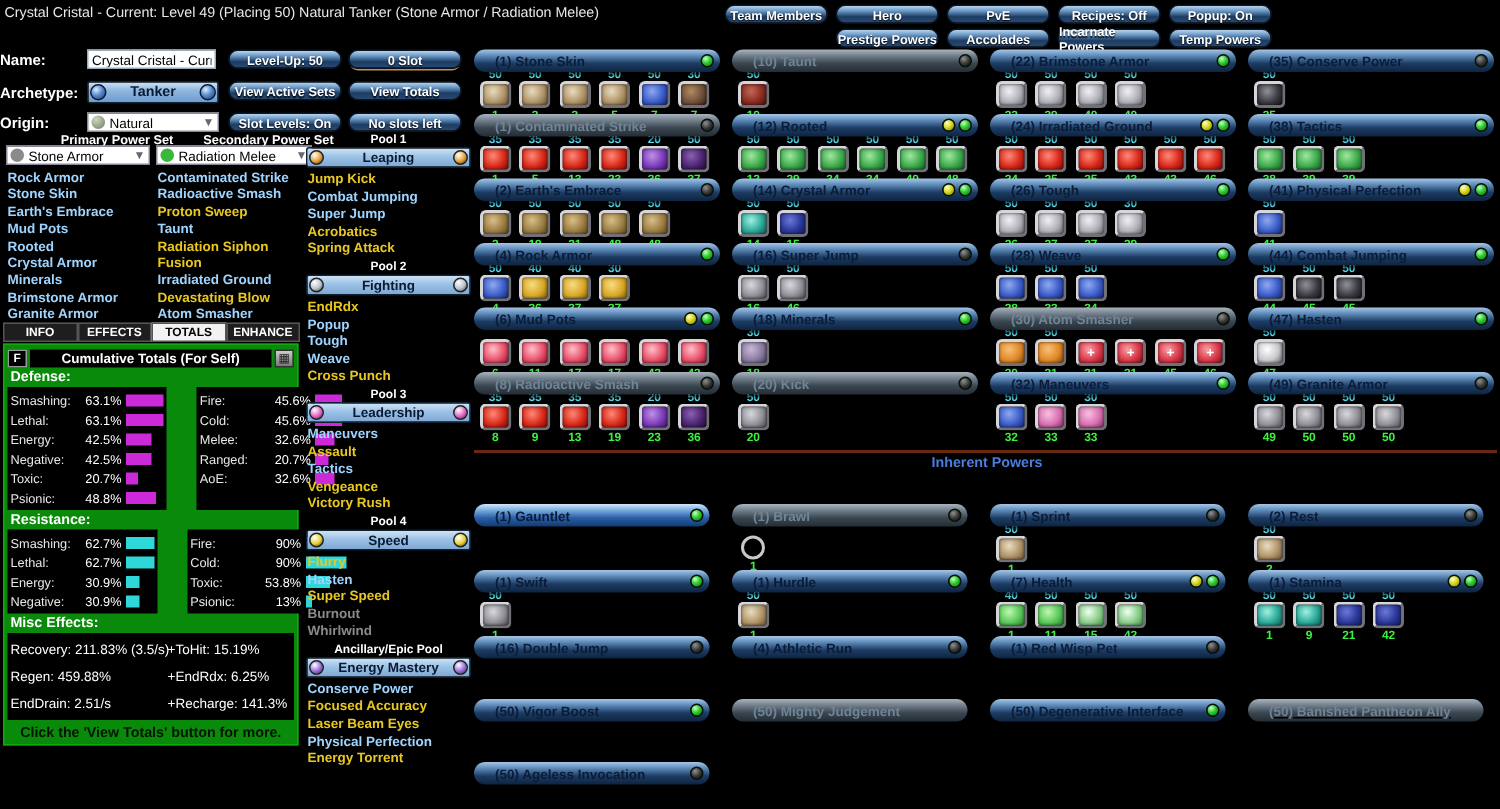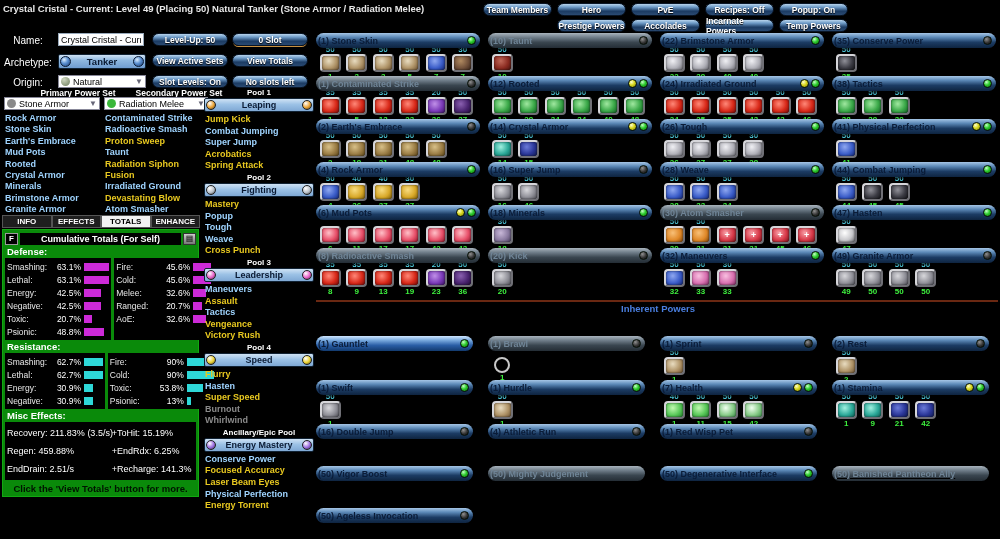--- a/index.html
+++ b/index.html
@@ -1,29 +1,29 @@
 <!DOCTYPE html>
 <html><head>
 <meta charset="utf-8">
 <style>
   *{margin:0;padding:0;box-sizing:border-box}
   html,body{background:#000}
   #app{position:relative;width:1000px;height:539px;background:#000;overflow:hidden;
        font-family:"Liberation Sans",sans-serif;-webkit-font-smoothing:antialiased}
   .abs{position:absolute}
-  .ttl{font-size:9.5px;font-weight:700;color:#e8e8e8}
+  .ttl{font-size:9.5px;font-weight:400;color:#e8e8e8}
   
   .pill{background:linear-gradient(180deg,#b8d4ec 0%,#6f9cc8 28%,#1c3c64 65%,#2a4a72 100%);
         border:1px solid #0a1626;border-radius:7px;color:#fff;font-weight:700;font-size:8.5px;
         display:flex;align-items:center;justify-content:center;text-shadow:0 1px 1px #000;height:13px;cursor:pointer}
   .pill.orange-rim{box-shadow:0 2px 0 -1px #c89040}
   .topbar{display:flex;gap:5px}
   .topbar .pill{width:69px}
   
-  .lbl{font-size:10px;font-weight:400;color:#fff;text-align:center}
+  .lbl{font-size:10px;font-weight:700;color:#fff;text-align:left}
   .inp{background:#fff;border:1px solid #9ab;color:#000;font-size:9px;padding:0 2px;height:13px;width:86px;font-family:"Liberation Sans",sans-serif}
   .atsel{height:15px;background:linear-gradient(180deg,#cfe2f4,#8fb8e0 40%,#6f9cd0);border:1px solid #123;
          display:flex;align-items:center;justify-content:space-between;padding:0 1px;border-radius:2px}
   .atsel .t{font-size:9.5px;font-weight:700;color:#0a1a33;flex:1;text-align:center}
   .orb{width:11px;height:11px;border-radius:50%;background:radial-gradient(circle at 35% 30%,#dceeff,#5a8fd0 45%,#1a3a70);border:1px solid #0a1a33}
   .dd{background:#fff;border:1px solid #889;height:13px;display:flex;align-items:center;font-size:9px;color:#000;padding:0 2px;gap:3px}
   .dd .chev{margin-left:auto;color:#667;font-size:8px}
   .dot{width:9px;height:9px;border-radius:50%}
   
   .pshead{font-size:8.5px;font-weight:700;color:#fff;text-align:center}
@@ -35,21 +35,21 @@
        display:flex;align-items:center;justify-content:center;cursor:pointer}
   .tab.active{background:#f2f2f2;color:#000}
   
   .panel{background:#0a8a0a;border:1px solid #12a812;padding:2px;width:197px}
   .phead{display:flex;align-items:center;height:13px;gap:2px}
   .fbtn{width:13px;height:12px;background:#000;border:1px solid #999;color:#fff;font-size:8px;font-weight:700;
         display:flex;align-items:center;justify-content:center;cursor:pointer}
   .ptitle{flex:1;background:#000;color:#fff;font-size:9px;font-weight:700;height:12px;display:flex;align-items:center;justify-content:center}
   .gicon{width:13px;height:12px;background:linear-gradient(180deg,#ccc,#777);border:1px solid #333;font-size:8px;display:flex;align-items:center;justify-content:center;color:#222}
   .seclbl{font-size:9.5px;font-weight:700;color:#fff;margin:1px 1px 1px 2px}
-  .statwrap{display:flex;gap:3px}
+  .statwrap{display:flex;gap:20px}
   .statcol{flex:1;background:#000;padding:2px 2px}
   .srow{display:flex;align-items:center;height:13px}
   .srow .n{width:44px;font-size:8.5px;color:#e8e8e8}
   .srow .v{width:30px;font-size:8.5px;color:#fff;text-align:right;margin-right:3px}
   .srow .bar{height:8px}
   .miscbox{background:#000;display:flex;padding:2px;margin-top:1px}
   .misccol{display:flex;flex-direction:column}
   .misccol div{font-size:9px;color:#fff;height:18px;line-height:18px;white-space:nowrap}
   .pfoot{text-align:center;font-size:9.5px;font-weight:700;color:#001400;margin-top:3px}
   
@@ -61,21 +61,21 @@
   .poolsel .t{flex:1;text-align:center;font-size:9px;font-weight:700;color:#0a1a33}
   .pbt{width:10px;height:10px;border-radius:50%;border:1px solid #222}
   .poollist{padding:2px 0 0 3px}
   .poollist div{font-size:9px;font-weight:700;line-height:11.6px;white-space:nowrap;cursor:pointer}
   
   .mcol{position:absolute;width:168px;top:33px}
   .entry{height:43px;position:relative}
   .pbar{height:15px;border-radius:8px;position:relative;display:flex;align-items:center;cursor:pointer;
         background:linear-gradient(180deg,#a6c6e6 0%,#5d8ab8 28%,#1c3c64 62%,#0e2440 100%);
         box-shadow:0 2px 2px rgba(0,0,0,.6)}
-  .pbar .pt{font-size:9px;font-weight:700;color:#0a1c38;padding-left:2px;white-space:nowrap}
+  .pbar .pt{font-size:9px;font-weight:700;color:#0a1c38;padding-left:14px;white-space:nowrap}
   .pbar.gray{background:linear-gradient(180deg,#a9b4bd 0%,#72808c 28%,#3a4650 62%,#242d35 100%)}
   .pbar.gray .pt{color:#6f8496}
   .pbar.sel{background:linear-gradient(180deg,#cfe6ff 0%,#79aade 28%,#2a5ea6 62%,#123a6e 100%)}
   .leds{position:absolute;right:4px;top:2.5px;display:flex;gap:2px}
   .led{width:9px;height:9px;border-radius:50%;border:1px solid #061006;cursor:pointer}
   .led.green{background:radial-gradient(circle at 35% 30%,#c6ffc6,#2ecc2e 45%,#0a6a0a)}
   .led.yellow{background:radial-gradient(circle at 35% 30%,#ffffd0,#d8d820 45%,#7a7a08)}
   .led.dark{background:radial-gradient(circle at 35% 30%,#909090,#333 55%,#0a0a0a)}
   .slots{display:flex;margin:-2px 0 0 1px}
   .slot{width:26.5px;display:flex;flex-direction:column;align-items:center;cursor:pointer}
@@ -348,21 +348,21 @@
         </div>
       </div>
       <div class="poolblk">
         <div class="poolhdr">Pool 2</div>
         <div class="poolsel">
           <span class="pbt" style="background: radial-gradient(circle at 35% 30%, rgb(255, 255, 255), rgb(184, 192, 200) 55%, rgb(51, 51, 51));"></span>
           <span class="t">Fighting</span>
           <span class="pbt" style="background: radial-gradient(circle at 35% 30%, rgb(255, 255, 255), rgb(184, 192, 200) 55%, rgb(51, 51, 51));"></span>
         </div>
         <div class="poollist">
-          <div class="st-untaken">Mastery</div>
+          <div class="st-untaken">EndRdx</div>
           <div class="st-taken">Popup</div>
           <div class="st-taken">Tough</div>
           <div class="st-taken">Weave</div>
           <div class="st-untaken">Cross Punch</div>
         </div>
       </div>
       <div class="poolblk">
         <div class="poolhdr">Pool 3</div>
         <div class="poolsel">
           <span class="pbt" style="background: radial-gradient(circle at 35% 30%, rgb(255, 255, 255), rgb(232, 96, 200) 55%, rgb(51, 51, 51));"></span>

